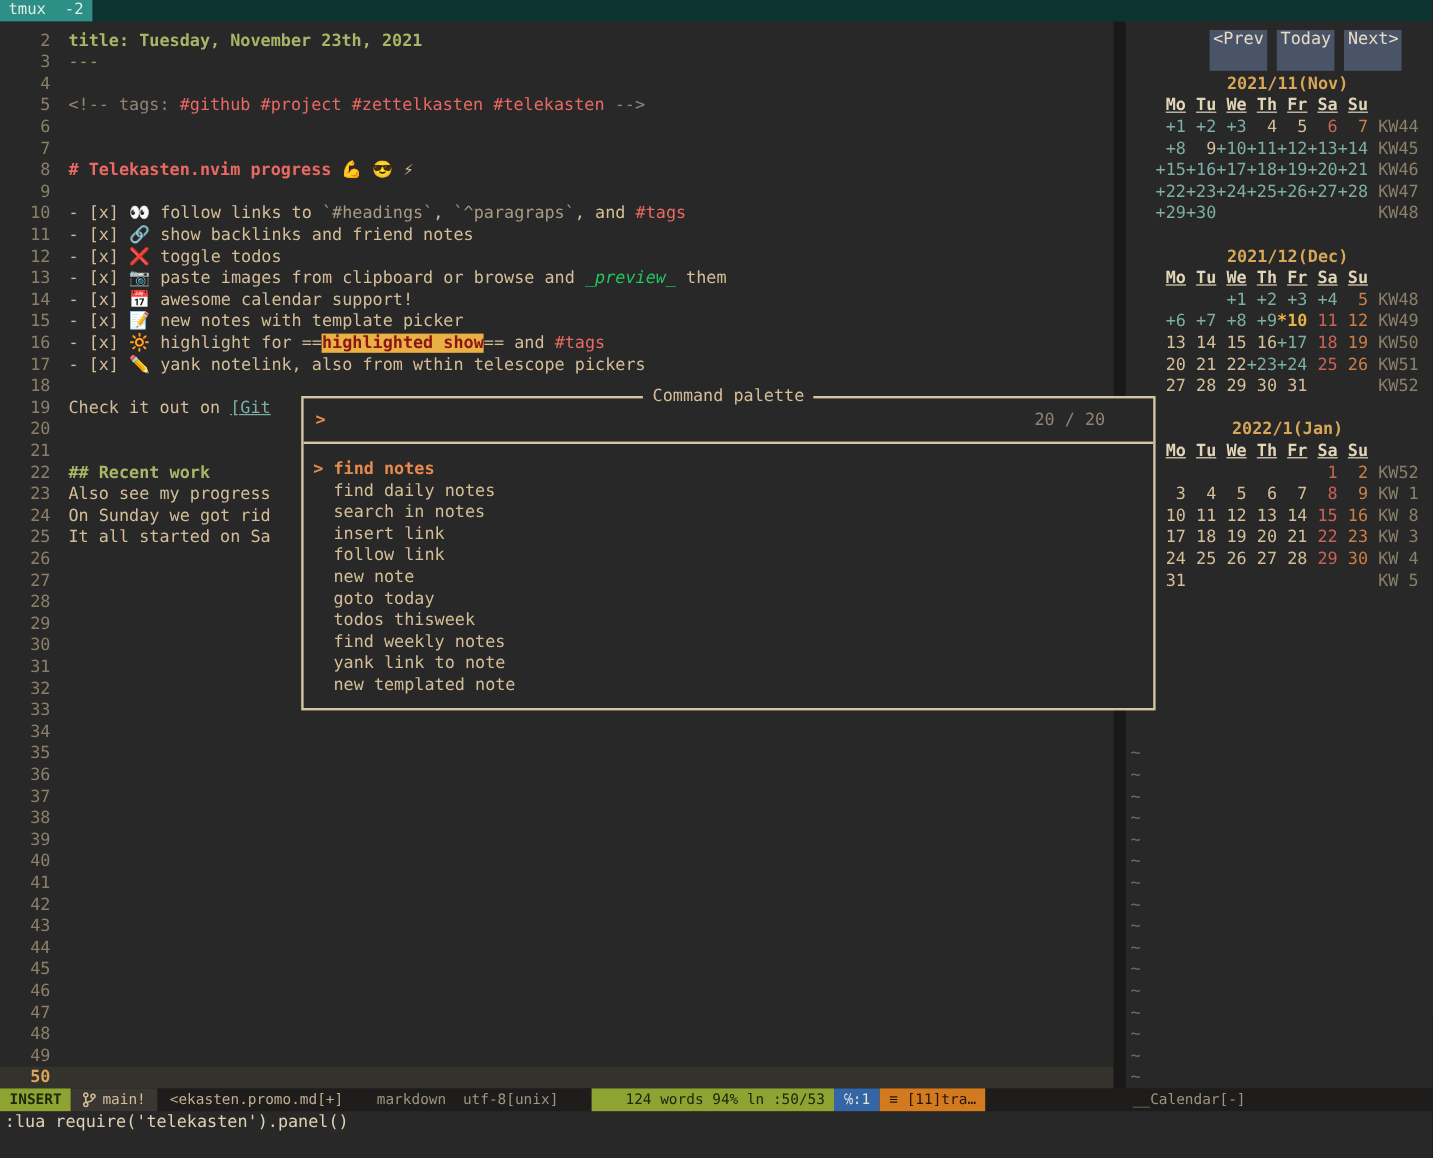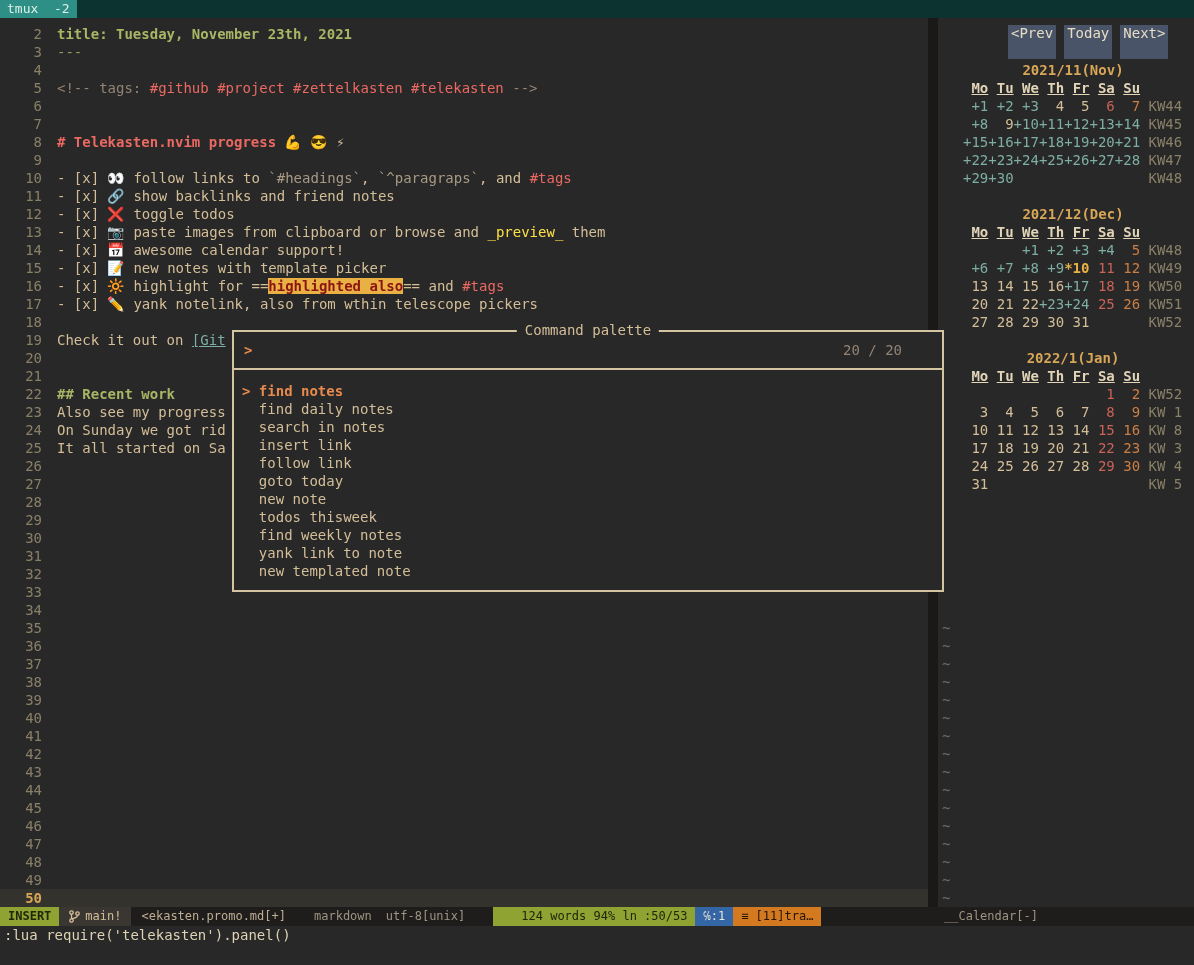--- a/index.html
+++ b/index.html
@@ -23,21 +23,21 @@
   .cursorline .lnum { color:#d8a657; font-weight:bold; }
 
   .s-title { color:#a9b665; font-weight:bold; }
   .s-meta { color:#8f9a62; }
   .s-comment { color:#928374; }
   .s-tag { color:#ea6962; }
   .s-heading { color:#ea6962; font-weight:bold; }
   .s-h2 { color:#a9b665; font-weight:bold; }
   .s-text { color:#d4be98; }
   .s-code { color:#a89984; }
-  .s-italic { color:#fde047; }
+  .s-italic { color:#22c55e; font-style:italic; }
   .s-hl { background:#e9b143; color:#8d1414; font-weight:bold; }
   .s-link { color:#7daea3; text-decoration:underline; }
   .s-emoji { color:#d4be98; }
 
   .vsep { position:absolute; top:0; left:928px; width:10px; height:889px; background:#1b1918; }
 
   
   .calendar { position:absolute; top:7px; left:938px; width:256px; }
   .cal-row { height:18px; line-height:18px; white-space:pre; padding-left:25px; }
   .cal-nav { padding-left:70px; display:flex; gap:8px; }
@@ -48,21 +48,21 @@
   .c-note { color:#7daea3; }
   .c-today { color:#e9b143; font-weight:bold; }
   .c-sat { color:#c96257; }
   .c-sun { color:#cc7f45; }
   .c-blank { color:transparent; }
   .c-kw { color:#8a8068; }
   .tilde { padding-left:4px; color:#6e6a5e; }
 
   
   .palette {
-    position:absolute; left:232px; top:330px; width:712px; height:262px;
+    position:absolute; left:251px; top:330px; width:712px; height:262px;
     background:#282828; border:2px solid #d5c4a1; z-index:5;
   }
   .palette-title {
     position:absolute; top:-10px; left:50%; transform:translateX(-50%);
     background:#282828; padding:0 8px; color:#d4be98; white-space:pre;
   }
   .palette-prompt { height:38px; line-height:36px; border-bottom:2px solid #d5c4a1; display:flex; padding:0 10px; }
   .prompt-sym { color:#e78a4e; font-weight:bold; }
   .prompt-counter { margin-left:auto; margin-right:30px; color:#928374; }
   .palette-list { padding-top:12px; }
@@ -113,21 +113,21 @@
         <div class="row"><span class="lnum">6</span><span class="lcontent"></span></div>
         <div class="row"><span class="lnum">7</span><span class="lcontent"></span></div>
         <div class="row"><span class="lnum">8</span><span class="lcontent"><span class="s-heading"># Telekasten.nvim progress </span><span class="s-emoji">💪 😎 ⚡</span></span></div>
         <div class="row"><span class="lnum">9</span><span class="lcontent"></span></div>
         <div class="row"><span class="lnum">10</span><span class="lcontent"><span class="s-text">- [x] </span><span class="s-emoji">👀</span><span class="s-text"> follow links to </span><span class="s-code">`#headings`</span><span class="s-text">, </span><span class="s-code">`^paragraps`</span><span class="s-text">, and </span><span class="s-tag">#tags</span></span></div>
         <div class="row"><span class="lnum">11</span><span class="lcontent"><span class="s-text">- [x] </span><span class="s-emoji">🔗</span><span class="s-text"> show backlinks and friend notes</span></span></div>
         <div class="row"><span class="lnum">12</span><span class="lcontent"><span class="s-text">- [x] </span><span class="s-emoji">❌</span><span class="s-text"> toggle todos</span></span></div>
         <div class="row"><span class="lnum">13</span><span class="lcontent"><span class="s-text">- [x] </span><span class="s-emoji">📷</span><span class="s-text"> paste images from clipboard or browse and </span><span class="s-italic">_preview_</span><span class="s-text"> them</span></span></div>
         <div class="row"><span class="lnum">14</span><span class="lcontent"><span class="s-text">- [x] </span><span class="s-emoji">📅</span><span class="s-text"> awesome calendar support!</span></span></div>
         <div class="row"><span class="lnum">15</span><span class="lcontent"><span class="s-text">- [x] </span><span class="s-emoji">📝</span><span class="s-text"> new notes with template picker</span></span></div>
-        <div class="row"><span class="lnum">16</span><span class="lcontent"><span class="s-text">- [x] </span><span class="s-emoji">🔆</span><span class="s-text"> highlight for ==</span><span class="s-hl">highlighted also</span><span class="s-text">== and </span><span class="s-tag">#tags</span></span></div>
+        <div class="row"><span class="lnum">16</span><span class="lcontent"><span class="s-text">- [x] </span><span class="s-emoji">🔆</span><span class="s-text"> highlight for ==</span><span class="s-hl">highlighted show</span><span class="s-text">== and </span><span class="s-tag">#tags</span></span></div>
         <div class="row"><span class="lnum">17</span><span class="lcontent"><span class="s-text">- [x] </span><span class="s-emoji">✏️</span><span class="s-text"> yank notelink, also from wthin telescope pickers</span></span></div>
         <div class="row"><span class="lnum">18</span><span class="lcontent"></span></div>
         <div class="row"><span class="lnum">19</span><span class="lcontent"><span class="s-text">Check it out on </span><span class="s-link">[Git</span></span></div>
         <div class="row"><span class="lnum">20</span><span class="lcontent"></span></div>
         <div class="row"><span class="lnum">21</span><span class="lcontent"></span></div>
         <div class="row"><span class="lnum">22</span><span class="lcontent"><span class="s-h2">## Recent work</span></span></div>
         <div class="row"><span class="lnum">23</span><span class="lcontent"><span class="s-text">Also see my progress</span></span></div>
         <div class="row"><span class="lnum">24</span><span class="lcontent"><span class="s-text">On Sunday we got rid</span></span></div>
         <div class="row"><span class="lnum">25</span><span class="lcontent"><span class="s-text">It all started on Sa</span></span></div>
         <div class="row"><span class="lnum">26</span><span class="lcontent"></span></div>
@@ -245,22 +245,22 @@
     <div class="palette-prompt">
       <span class="prompt-sym">&gt;</span>
       <span class="prompt-counter">20 / 20</span>
     </div>
     <div class="palette-list" id="palette-items">
         <div class="pal-item selected">&gt; find notes</div>
         <div class="pal-item">  find daily notes</div>
         <div class="pal-item">  search in notes</div>
         <div class="pal-item">  insert link</div>
         <div class="pal-item">  follow link</div>
+        <div class="pal-item">  new note</div>
         <div class="pal-item">  goto today</div>
-        <div class="pal-item">  new note</div>
         <div class="pal-item">  todos thisweek</div>
         <div class="pal-item">  find weekly notes</div>
         <div class="pal-item">  yank link to note</div>
         <div class="pal-item">  new templated note</div>
       </div>
   </div>
 
 </div>
 
 </body></html>

